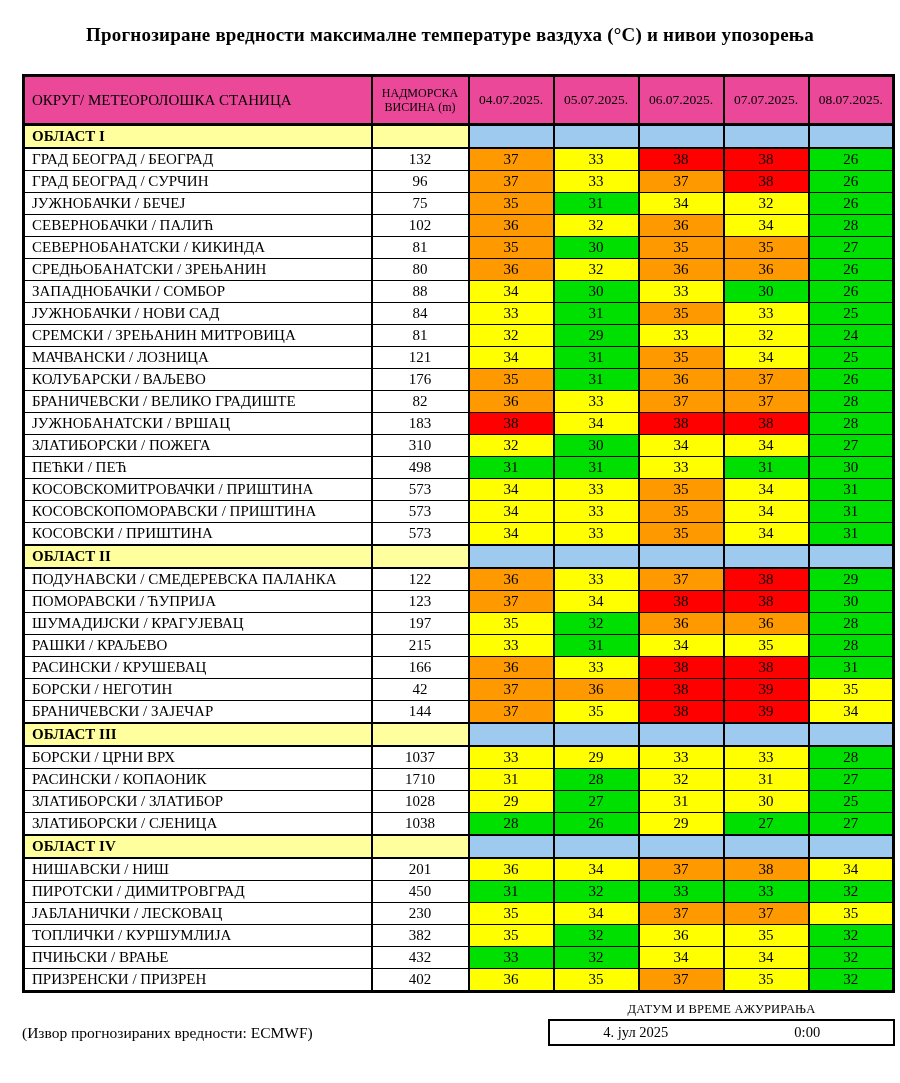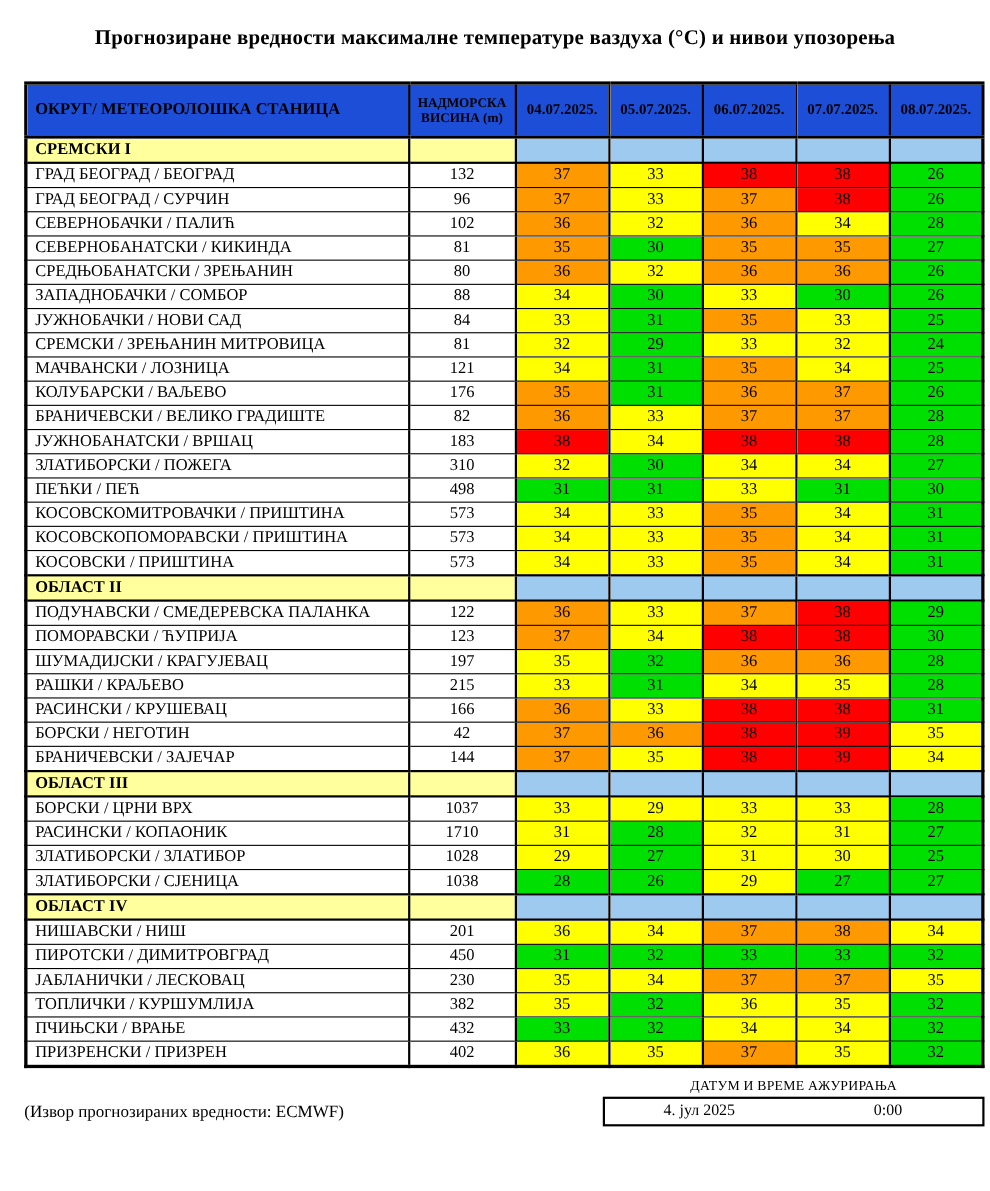--- a/index.html
+++ b/index.html
@@ -20,21 +20,21 @@
   }
   col.c-station { width:348px; }
   col.c-alt { width:97px; }
   col.c-date { width:85px; }
   th, td {
     border:1px solid #000;
     border-left-width:2px; border-right-width:2px;
     overflow:hidden; white-space:nowrap; padding:0;
   }
   thead th {
-    height:46px; background:#1d4ed8; font-weight:bold;
+    height:46px; background:#ec4899; font-weight:normal;
     border-bottom:3px solid #000; border-top:3px solid #000;
   }
   th.station-h { text-align:left; padding-left:7px; font-size:15px; }
   th.alt-h { font-size:12px; line-height:1.2; text-align:center; }
   th.date-h { font-size:13.5px; text-align:center; }
   tbody td { height:21px; font-size:15px; }
   td.station-cell { text-align:left; padding-left:7px; }
   td.alt-cell { text-align:center; }
   td.temp-cell { text-align:center; }
   tr.section-row td { border-top:2px solid #000; border-bottom:2px solid #000; }
@@ -74,21 +74,21 @@
         <th class="alt-h"><span>НАДМОРСКА</span><br><span>ВИСИНА  (m)</span></th>
       <th class="date-h">04.07.2025.</th>
           <th class="date-h">05.07.2025.</th>
           <th class="date-h">06.07.2025.</th>
           <th class="date-h">07.07.2025.</th>
           <th class="date-h">08.07.2025.</th>
         </tr>
     </thead>
     <tbody id="table-body">
         <tr class="section-row">
-          <td class="section-label" style="background: rgb(255, 255, 158);">СРЕМСКИ I</td>
+          <td class="section-label" style="background: rgb(255, 255, 158);">ОБЛАСТ I</td>
           <td style="background: rgb(255, 255, 158);"></td>
           <td style="background: rgb(158, 202, 240);"></td>
           <td style="background: rgb(158, 202, 240);"></td>
           <td style="background: rgb(158, 202, 240);"></td>
           <td style="background: rgb(158, 202, 240);"></td>
           <td style="background: rgb(158, 202, 240);"></td>
         </tr>
         <tr>
           <td class="station-cell">ГРАД БЕОГРАД / БЕОГРАД</td>
           <td class="alt-cell">132</td>
@@ -98,20 +98,29 @@
           <td class="temp-cell" style="background: rgb(255, 0, 0);">38</td>
           <td class="temp-cell" style="background: rgb(0, 224, 0);">26</td>
         </tr>
         <tr>
           <td class="station-cell">ГРАД БЕОГРАД / СУРЧИН</td>
           <td class="alt-cell">96</td>
           <td class="temp-cell" style="background: rgb(255, 153, 0);">37</td>
           <td class="temp-cell" style="background: rgb(255, 255, 0);">33</td>
           <td class="temp-cell" style="background: rgb(255, 153, 0);">37</td>
           <td class="temp-cell" style="background: rgb(255, 0, 0);">38</td>
+          <td class="temp-cell" style="background: rgb(0, 224, 0);">26</td>
+        </tr>
+        <tr>
+          <td class="station-cell">ЈУЖНОБАЧКИ / БЕЧЕЈ</td>
+          <td class="alt-cell">75</td>
+          <td class="temp-cell" style="background: rgb(255, 153, 0);">35</td>
+          <td class="temp-cell" style="background: rgb(0, 224, 0);">31</td>
+          <td class="temp-cell" style="background: rgb(255, 255, 0);">34</td>
+          <td class="temp-cell" style="background: rgb(255, 255, 0);">32</td>
           <td class="temp-cell" style="background: rgb(0, 224, 0);">26</td>
         </tr>
         <tr>
           <td class="station-cell">СЕВЕРНОБАЧКИ / ПАЛИЋ</td>
           <td class="alt-cell">102</td>
           <td class="temp-cell" style="background: rgb(255, 153, 0);">36</td>
           <td class="temp-cell" style="background: rgb(255, 255, 0);">32</td>
           <td class="temp-cell" style="background: rgb(255, 153, 0);">36</td>
           <td class="temp-cell" style="background: rgb(255, 255, 0);">34</td>
           <td class="temp-cell" style="background: rgb(0, 224, 0);">28</td>

